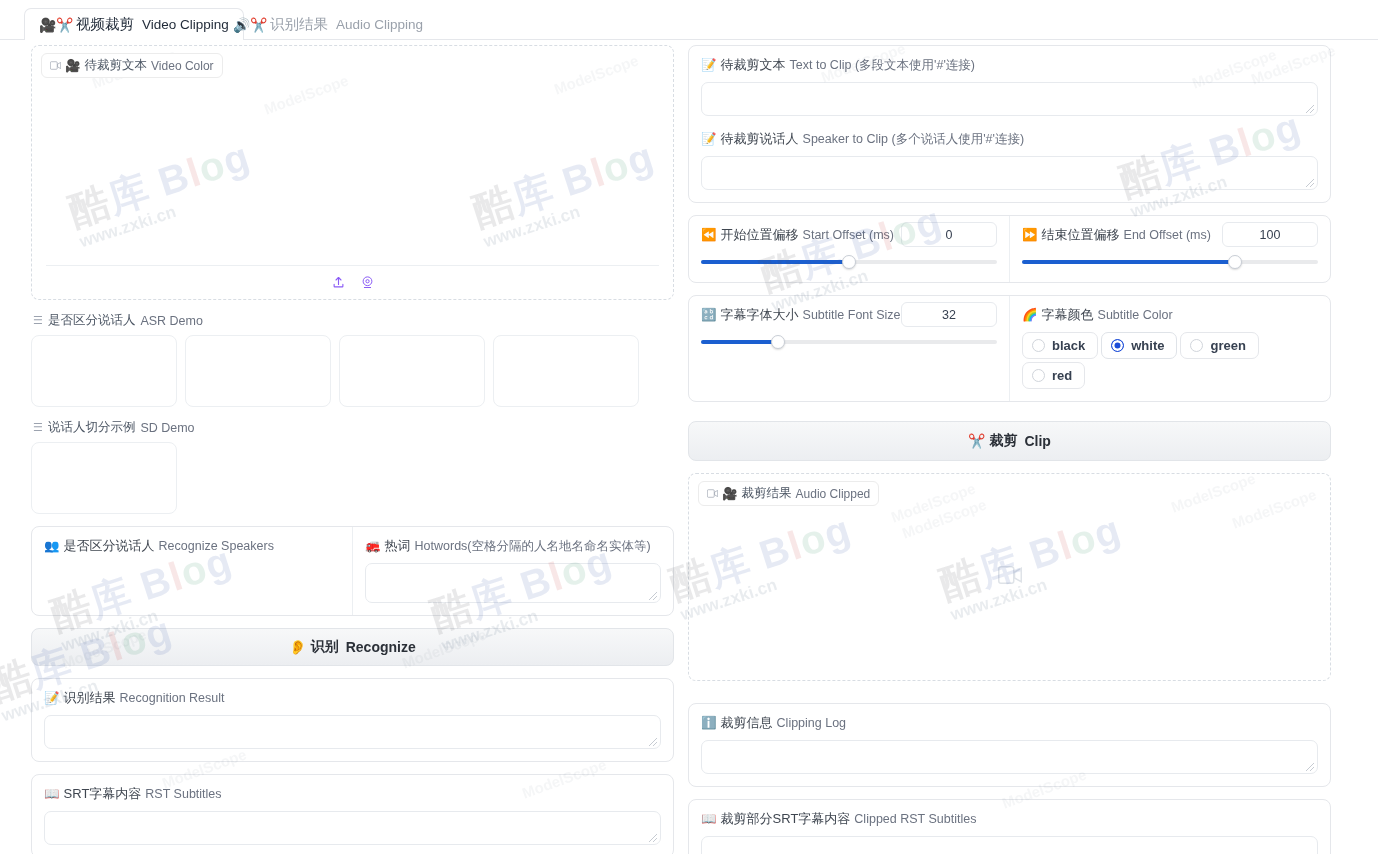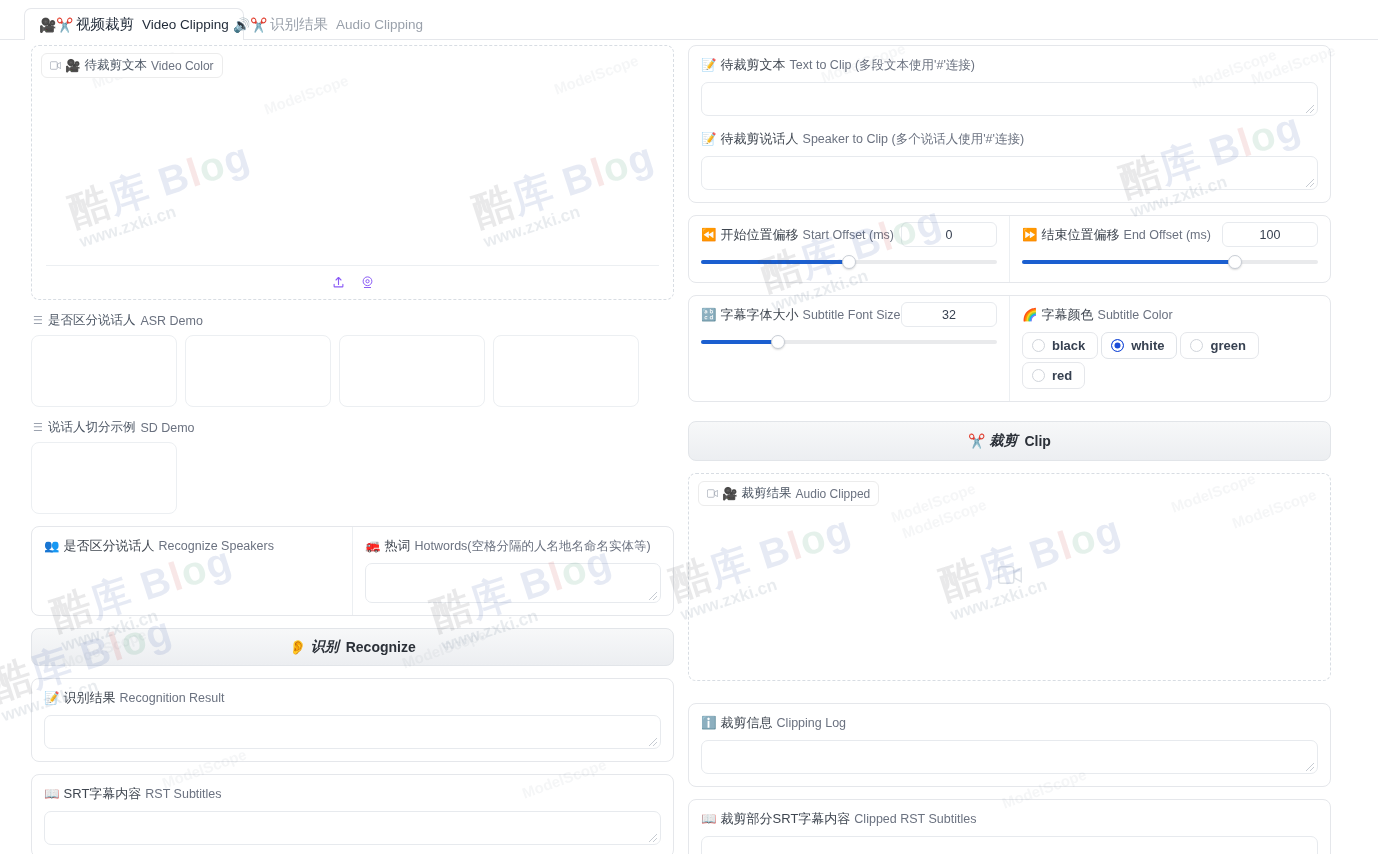--- a/index.html
+++ b/index.html
@@ -164,21 +164,21 @@
   }
 
   
   .btn {
     margin-top: 12px; height: 38px; width: 100%;
     border: 1px solid #e2e5e9; border-radius: 8px;
     background: linear-gradient(180deg,#f7f8f9 0%, #eceef1 100%);
     display: flex; align-items: center; justify-content: center; gap: 4px;
     font-size: 14px; color: #2b3038; cursor: pointer;
   }
-  .btn .cn { font-weight: 600; font-style: italic; }
+  .btn .cn { font-weight: 600; }
   .btn .en { font-weight: 600; margin-left: 3px; text-align: center; }
 
   
   .outpanel { margin-top: 12px; padding: 10px 12px 12px; }
   .outpanel + .outpanel { margin-top: 12px; }
 
   
   .videoout {
     margin-top: 12px; height: 208px; position: relative;
     display: flex; align-items: center; justify-content: center;

